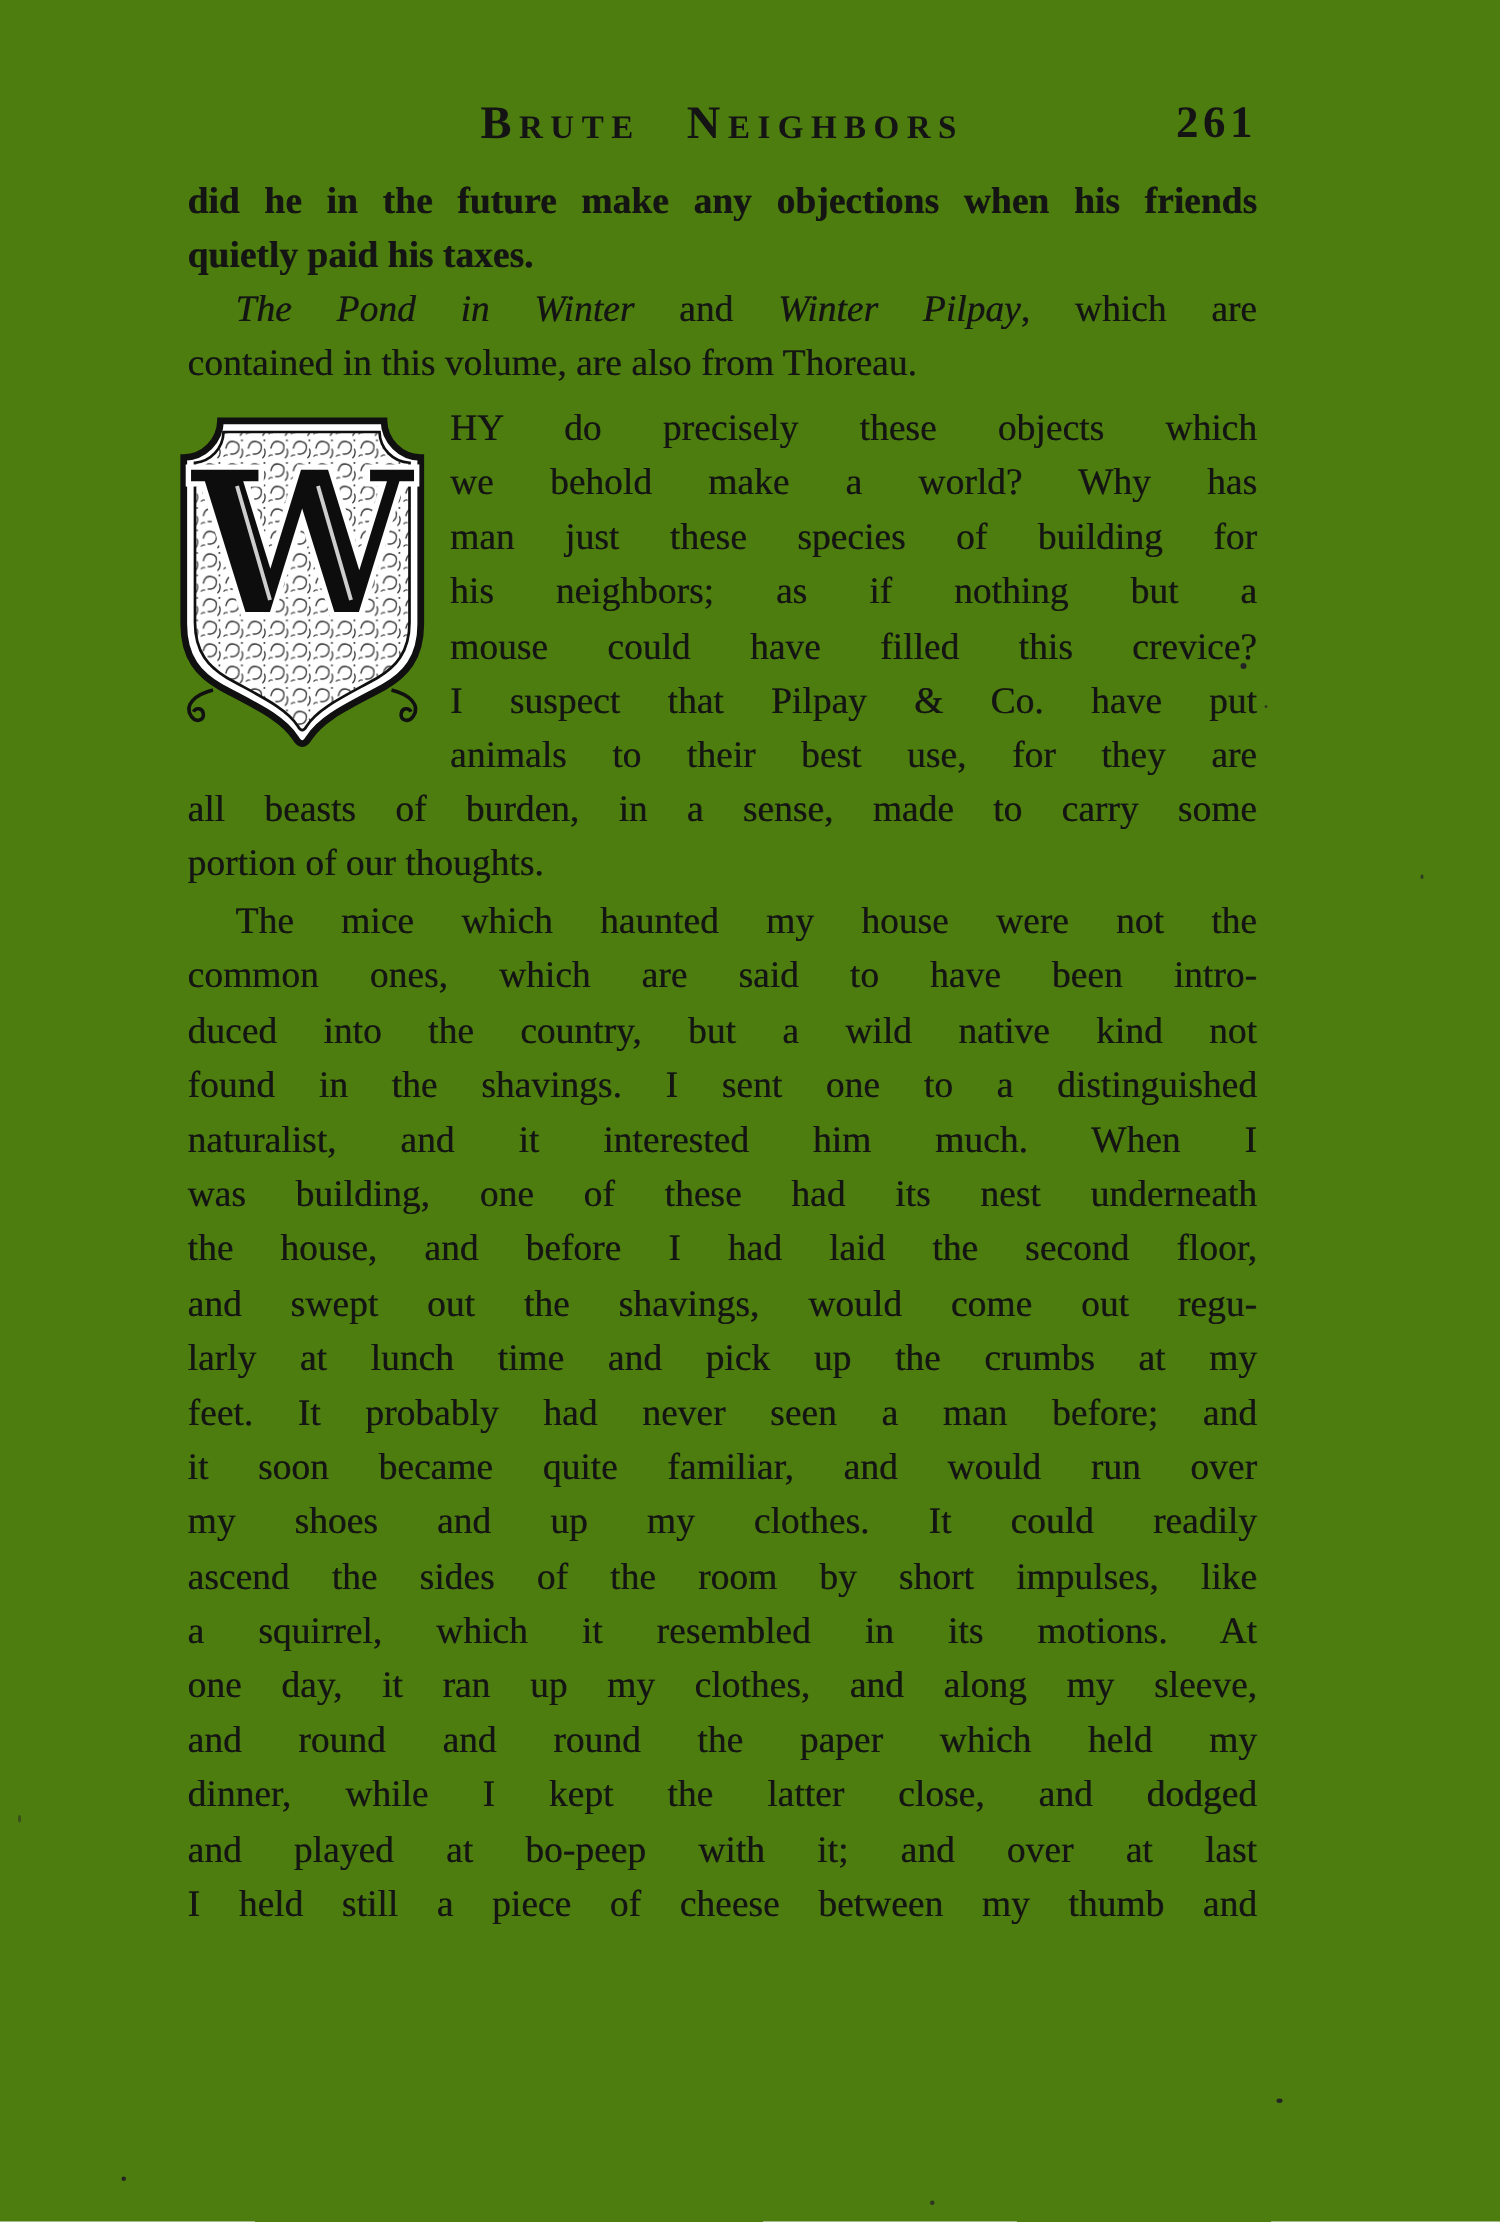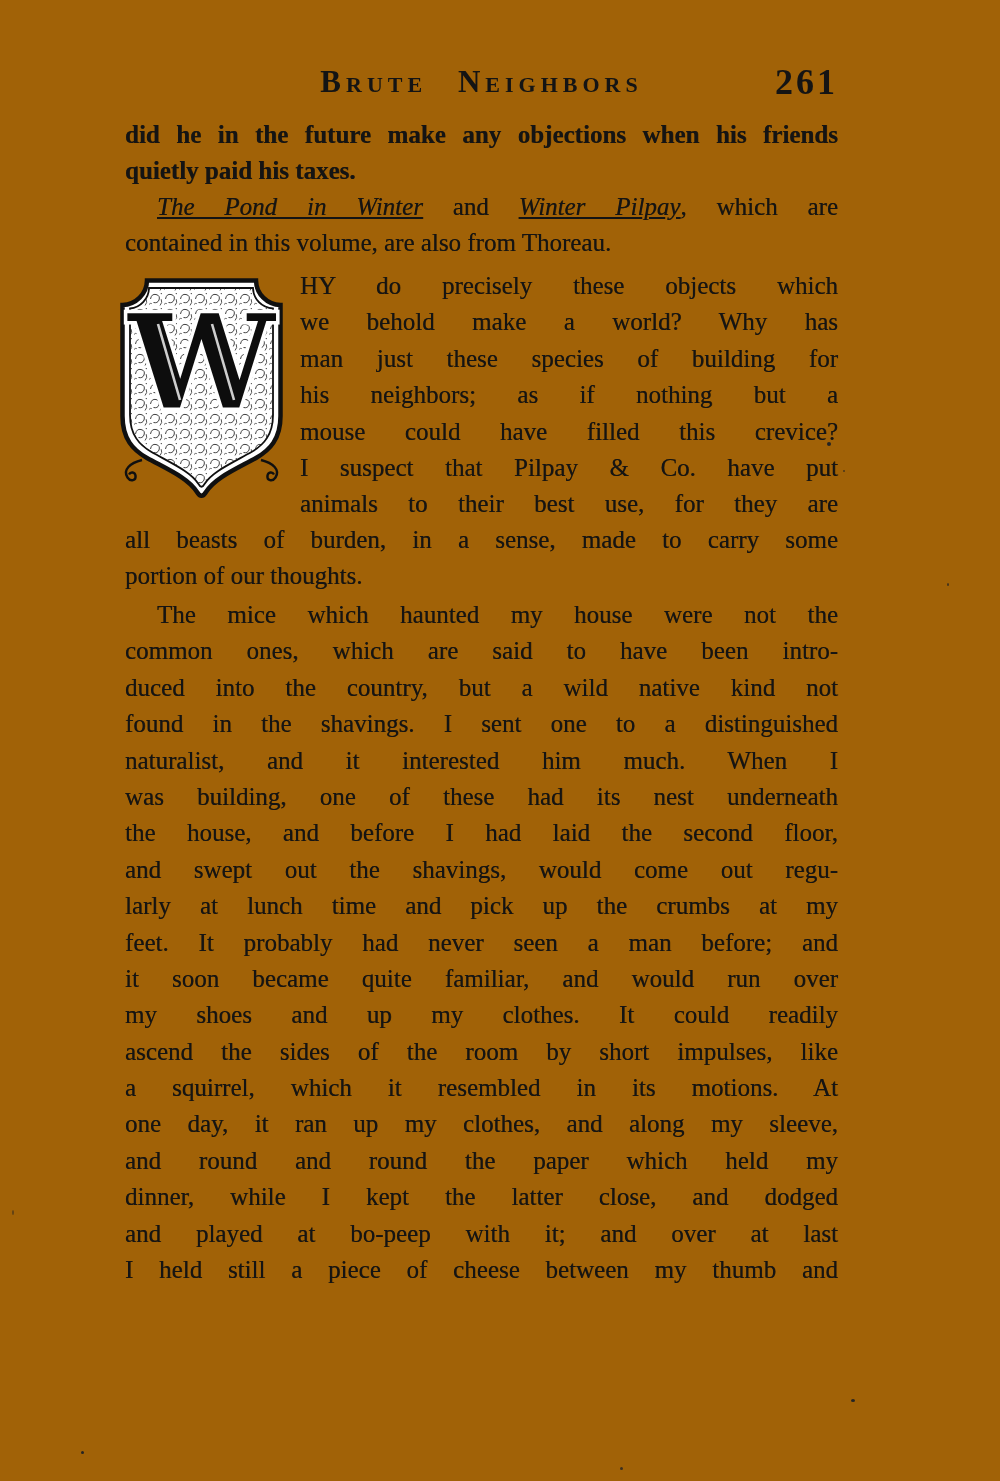--- a/index.html
+++ b/index.html
@@ -1,48 +1,48 @@
 <!DOCTYPE html>
 <html><head>
 <meta charset="utf-8">
 <style>
   html,body{margin:0;padding:0;background:#e9e9e9;}
   .page{
     position:relative;width:1000px;height:1481px;margin:0 auto;
-    background:#a16207;color:#141414;
+    background:#4d7c0f;color:#141414;
     font-family:"Liberation Serif","DejaVu Serif",serif;
     overflow:hidden;
   }
   
   .header{position:absolute;left:125px;top:64px;width:713px;height:40px;}
   .running-title{
     display:block;text-align:center;
     font-variant:small-caps;font-weight:bold;
     font-size:31px;line-height:36px;
     letter-spacing:5px;word-spacing:18px;
   }
   .page-number{
     position:absolute;right:0;top:0;
-    font-size:36px;font-weight:bold;line-height:36px;letter-spacing:3px;
+    font-size:30px;font-weight:bold;line-height:36px;letter-spacing:3px;
   }
   
   .text-block{position:absolute;}
   .blk-taxes     {left:125px;top:117px;width:713px;font-weight:bold;}
   .blk-pond      {left:125px;top:189px;width:713px;}
   .blk-why-narrow{left:300px;top:268px;width:538px;}
   .blk-why-wide  {left:125px;top:522px;width:713px;}
   .blk-mice      {left:125px;top:597px;width:713px;}
   .line{
     height:36.4px;line-height:36.4px;font-size:25px;
     text-shadow:0.35px 0 0 rgba(0,0,0,0.55);
     white-space:normal;
   }
   .line.j{text-align:justify;text-align-last:justify;}
   .line.ind{text-indent:32px;}
-  .it{font-style:italic;text-decoration:underline;}
+  .it{font-style:italic;}
   
   .dropcap{position:absolute;left:118px;top:276px;width:167px;height:229px;}
   .dropcap svg{display:block;width:100%;height:100%;}
   
   .speck{position:absolute;background:#242424;border-radius:50%;}
 </style>
 </head>
 <body>
 
 <div class="page">

